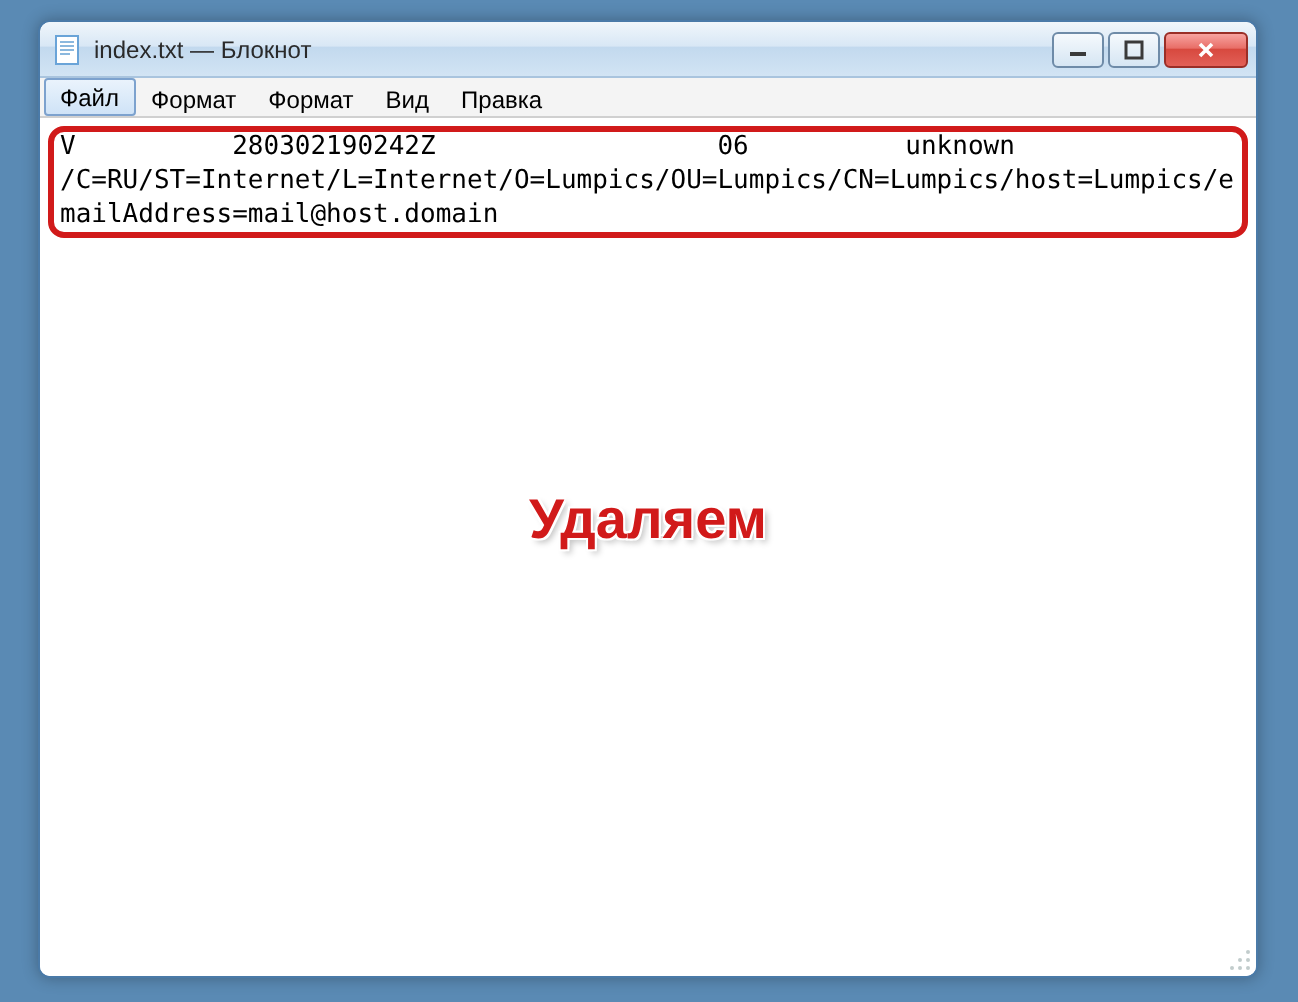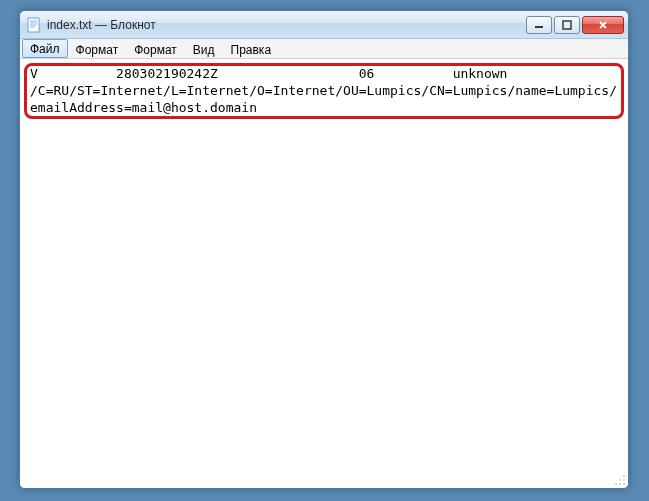--- a/index.html
+++ b/index.html
@@ -173,22 +173,23 @@
     <div class="menu-item">
         <span>Вид</span>
       </div>
     <div class="menu-item">
         <span>Правка</span>
       </div>
   </div>
 
   <div class="content">
     <div class="text-content"><span>V          280302190242Z                  06          unknown</span>
-<span>/C=RU/ST=Internet/L=Internet/O=Internet/OU=Lumpics/CN=Lumpics/name=Lumpics/emailAddress=mail@host.domain</span></div>
+<span>/C=RU/ST=Internet/L=Internet/O=Lumpics/OU=Lumpics/CN=Lumpics/host=Lumpics/emailAddress=mail@host.domain</span></div>
     <div class="highlight-box"></div>
+    <div class="annotation">Удаляем</div>
     <div class="corner">
       <svg width="14" height="14" viewBox="0 0 14 14">
         <circle cx="12" cy="4" r="1" fill="#9aa"></circle>
         <circle cx="8" cy="8" r="1" fill="#9aa"></circle>
           <circle cx="12" cy="8" r="1" fill="#9aa"></circle>
         <circle cx="4" cy="12" r="1" fill="#9aa"></circle>
           <circle cx="8" cy="12" r="1" fill="#9aa"></circle>
           <circle cx="12" cy="12" r="1" fill="#9aa"></circle>
       </svg>
     </div>

